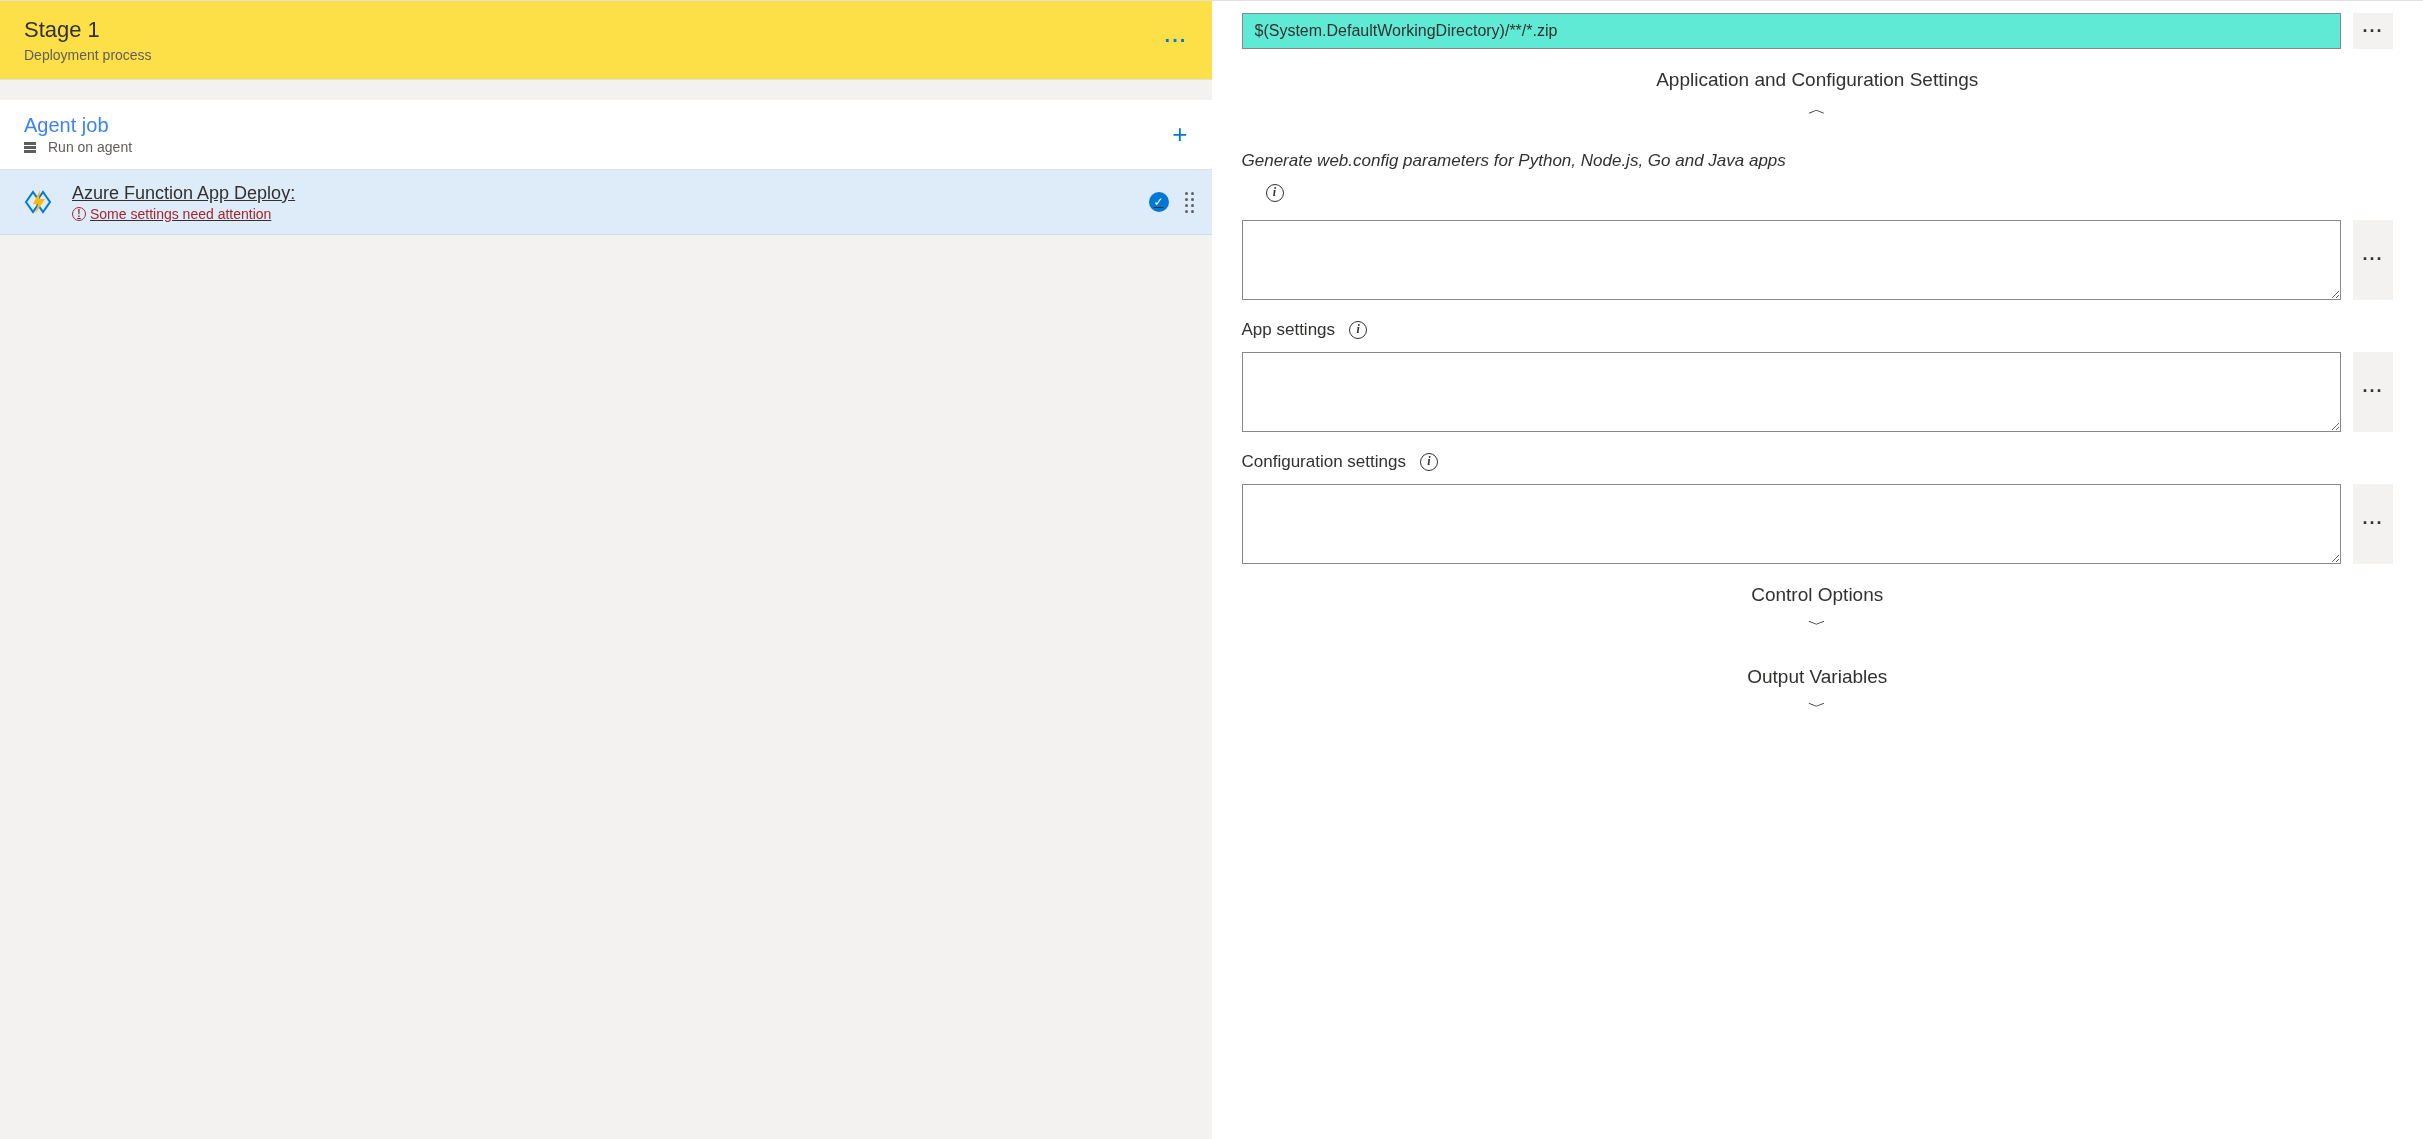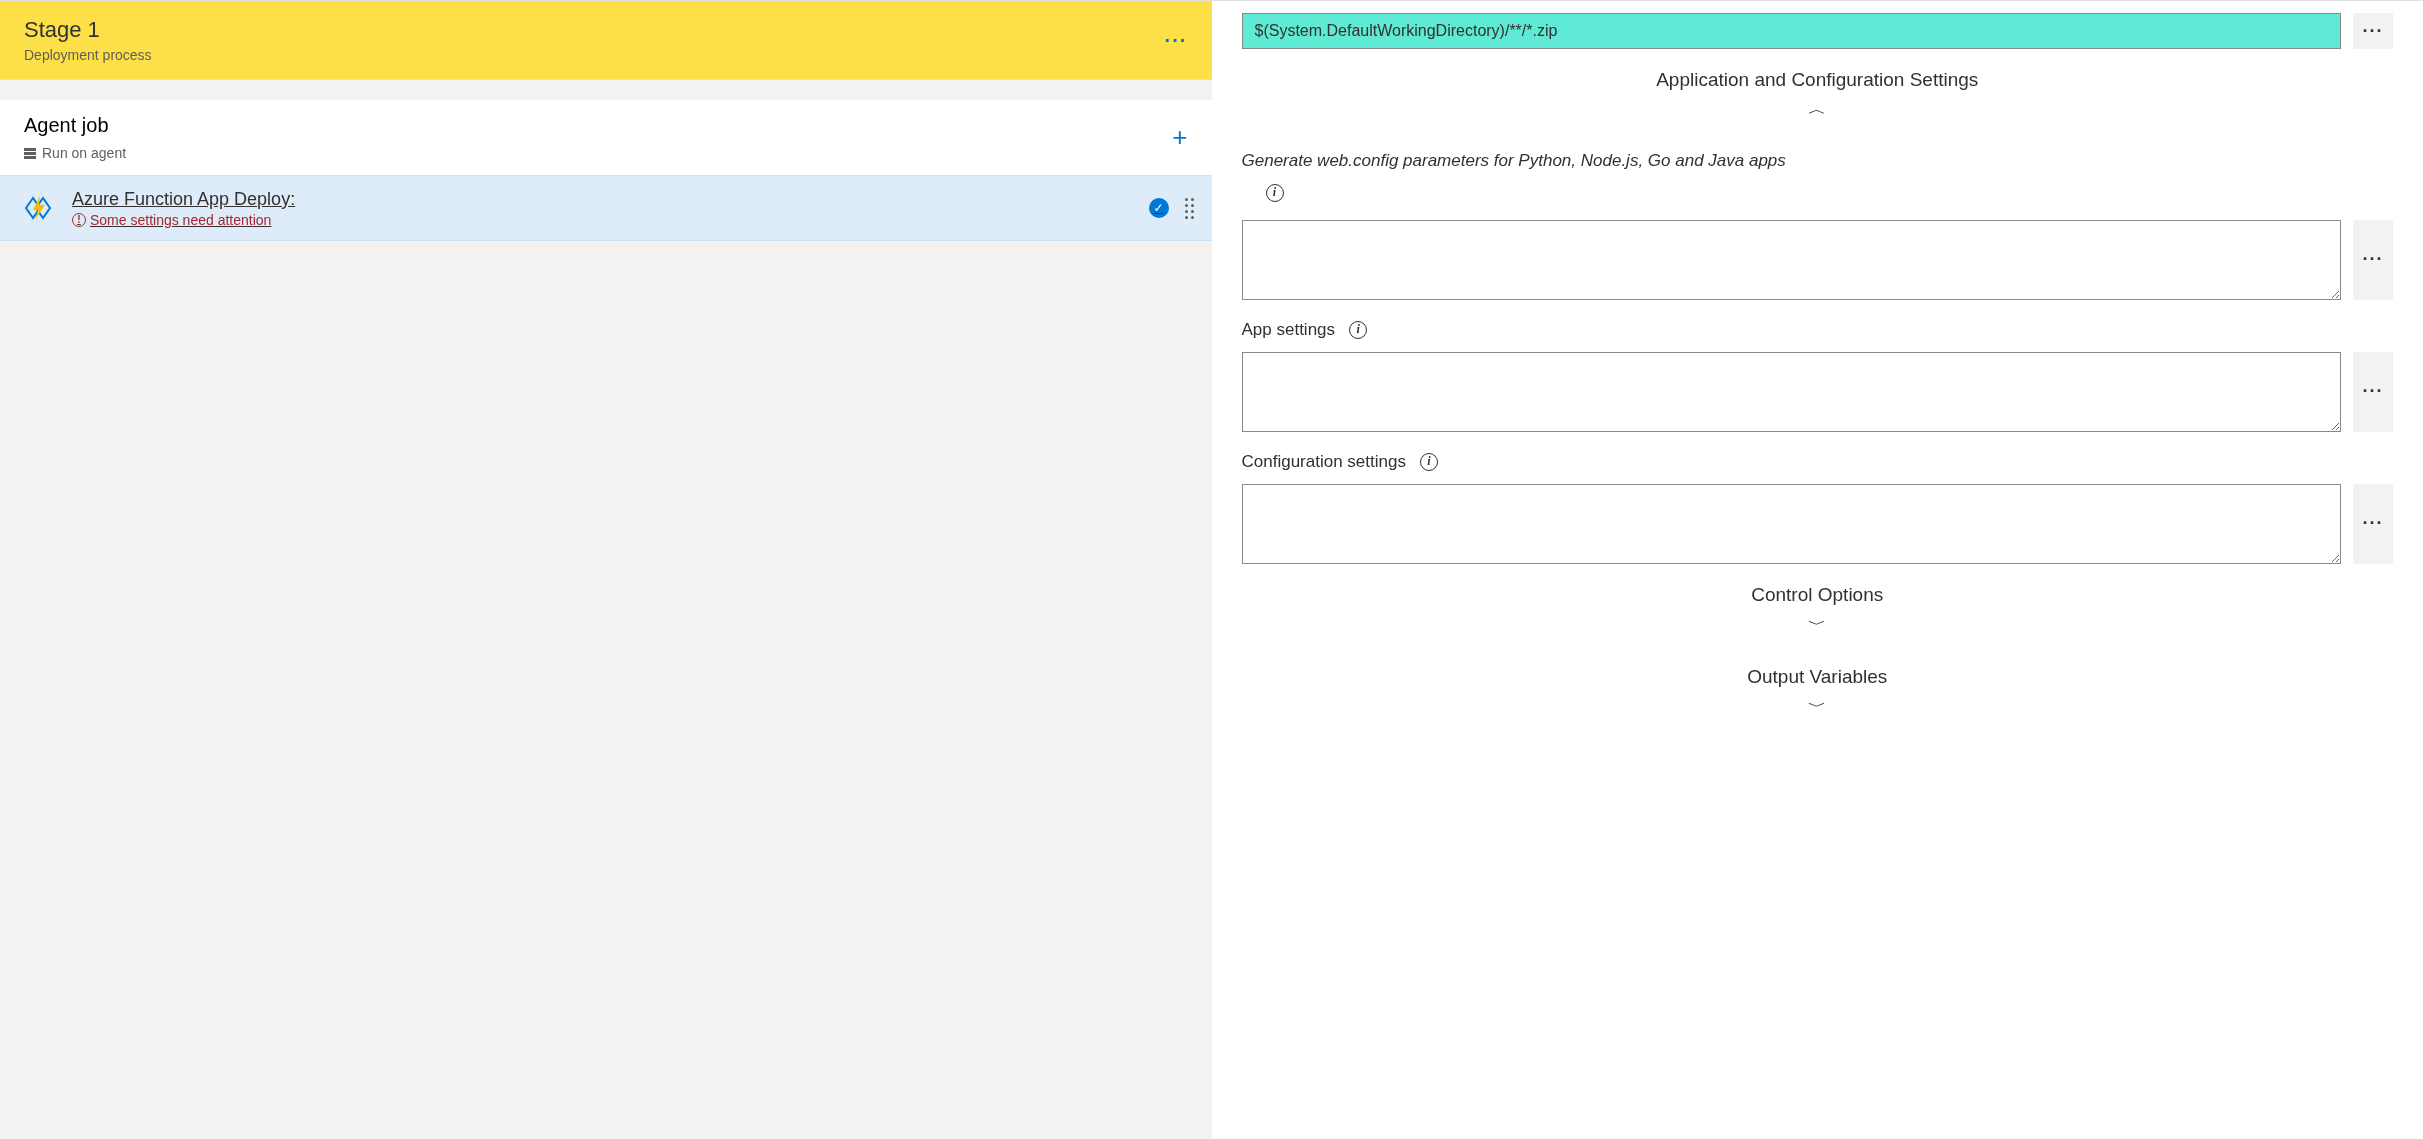--- a/index.html
+++ b/index.html
@@ -54,29 +54,29 @@
       padding: 14px 24px;
       display: flex;
       justify-content: space-between;
       align-items: center;
       margin-top: 20px;
       cursor: pointer;
     }
     .agent-job-title-block h3 {
       font-size: 20px;
       font-weight: 400;
-      color: #000000;
-      margin-bottom: 8px;
+      color: #3b82f6;
+      margin-bottom: 2px;
     }
     .agent-job-subtitle {
       font-size: 14px;
       color: #605e5c;
       display: flex;
       align-items: center;
-      gap: 6px;
+      gap: 12px;
     }
     .server-icon {
       display: inline-flex;
       flex-direction: column;
       gap: 1px;
     }
     .server-icon span {
       display: block;
       width: 12px;
       height: 3px;

